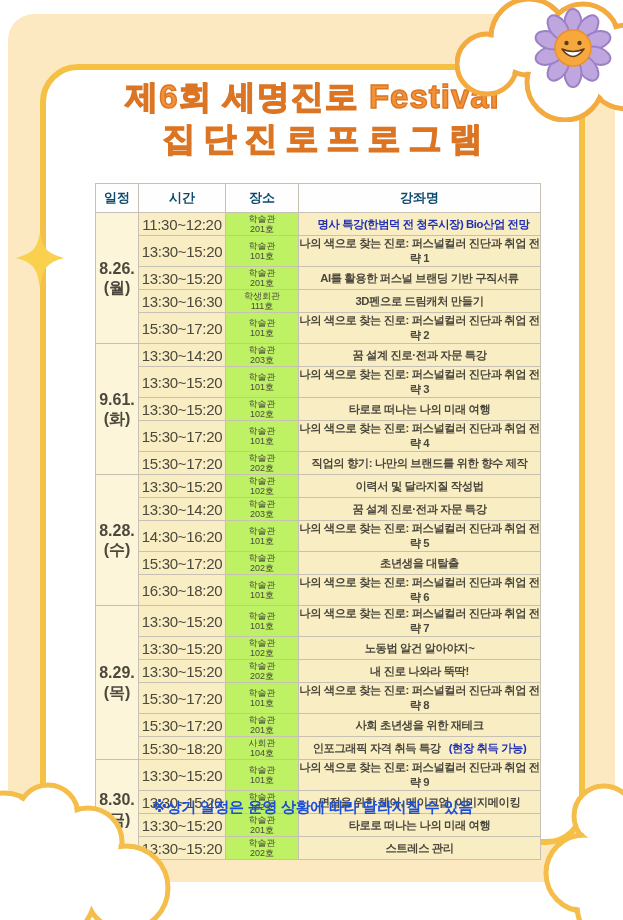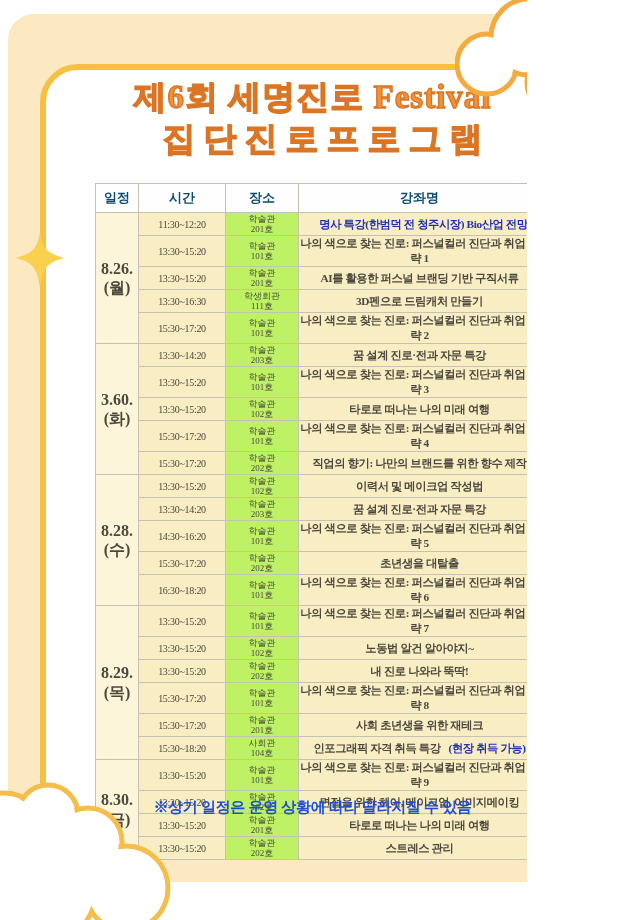--- a/index.html
+++ b/index.html
@@ -1,18 +1,18 @@
 <!DOCTYPE html>
 <html><head>
 <meta charset="utf-8">
 <style>
   * { margin:0; padding:0; box-sizing:border-box; }
   html,body { width:623px; height:920px; }
   body { font-family:"Liberation Sans","DejaVu Sans",sans-serif; background:#ffffff; }
-  .page { position:relative; width:527px; height:920px; overflow:hidden; background:#ffffff;font-family:Liberation Serif, serif; }
+  .page { position:relative; width:623px; height:920px; overflow:hidden; background:#ffffff; }
 
   .cream-bg { position:absolute; left:8px; top:14px; width:607px; height:868px;
               background:#fce9c1; border-radius:26px; z-index:1; }
 
   .card { position:absolute; left:40px; top:64px; width:545px; height:781px;
           background:#ffffff; border:6px solid #f5c145; border-radius:38px; z-index:2; }
 
   .title-wrap { position:absolute; left:40px; top:76px; width:545px; text-align:center; z-index:5; }
   .title-line { font-size:33px; line-height:42px; font-weight:900; color:#f29238;
                 -webkit-text-stroke:1.4px #db7524; letter-spacing:1px; }
@@ -20,21 +20,21 @@
 
   .schedule-wrap { position:absolute; left:95px; top:183px; z-index:4; }
   table { border-collapse:collapse; table-layout:fixed; width:445px;
           border:1px solid #9b978b; background:#f8edc3; }
   th, td { border:1px solid #c6c1b2; overflow:hidden; }
   thead th { height:29px; background:#fefefe; font-size:13px; font-weight:bold;
              color:#0c4a6e; text-align:center; }
   tbody tr { height:23px; }
   td { text-align:center; vertical-align:middle; color:#4b483d; }
   .date-cell  { background:#fdf5d9; font-size:16px; font-weight:bold; line-height:1.2; }
-  .time-cell  { background:#f8edc3; font-size:10px; letter-spacing:-0.3px; }
+  .time-cell  { background:#f8edc3; font-size:15px; letter-spacing:-0.3px; }
   .place-cell { background:#bef264; font-size:9px; line-height:1.12; }
   .course-cell{ background:#f8edc3; font-size:11.3px; font-weight:bold; letter-spacing:-0.4px; }
   .course-highlight { color:#2230b2; font-weight:bold;margin-left:8px; }
 
   .footer-note { position:absolute; left:40px; top:798px; width:545px; text-align:center;
                  font-size:15px; font-weight:bold; color:#1d4ed8; z-index:4; letter-spacing:-0.3px; }
 
   .decor { position:absolute; }
   .sparkle { left:14px; top:232px; z-index:6; }
   .cloud-tr { left:455px; top:-18px; z-index:5; }
@@ -112,21 +112,21 @@
           <tr>
             <td class="time-cell">15:30~17:20</td>
             <td class="place-cell">
               <div>학술관</div>
               <div>101호</div>
             </td>
             <td class="course-cell"><span>나의 색으로 찾는 진로: 퍼스널컬러 진단과 취업 전략 2</span></td>
           </tr>
           <tr>
             <td class="date-cell" rowspan="5">
-              <div>3.60.</div>
+              <div>9.61.</div>
               <div>(화)</div>
             </td>
             <td class="time-cell">13:30~14:20</td>
             <td class="place-cell">
               <div>학술관</div>
               <div>203호</div>
             </td>
             <td class="course-cell"><span>꿈 설계 진로·전과 자문 특강</span></td>
           </tr>
           <tr>
@@ -164,21 +164,21 @@
           <tr>
             <td class="date-cell" rowspan="5">
               <div>8.28.</div>
               <div>(수)</div>
             </td>
             <td class="time-cell">13:30~15:20</td>
             <td class="place-cell">
               <div>학술관</div>
               <div>102호</div>
             </td>
-            <td class="course-cell"><span>이력서 및 메이크업 작성법</span></td>
+            <td class="course-cell"><span>이력서 및 달라지질 작성법</span></td>
           </tr>
           <tr>
             <td class="time-cell">13:30~14:20</td>
             <td class="place-cell">
               <div>학술관</div>
               <div>203호</div>
             </td>
             <td class="course-cell"><span>꿈 설계 진로·전과 자문 특강</span></td>
           </tr>
           <tr>

